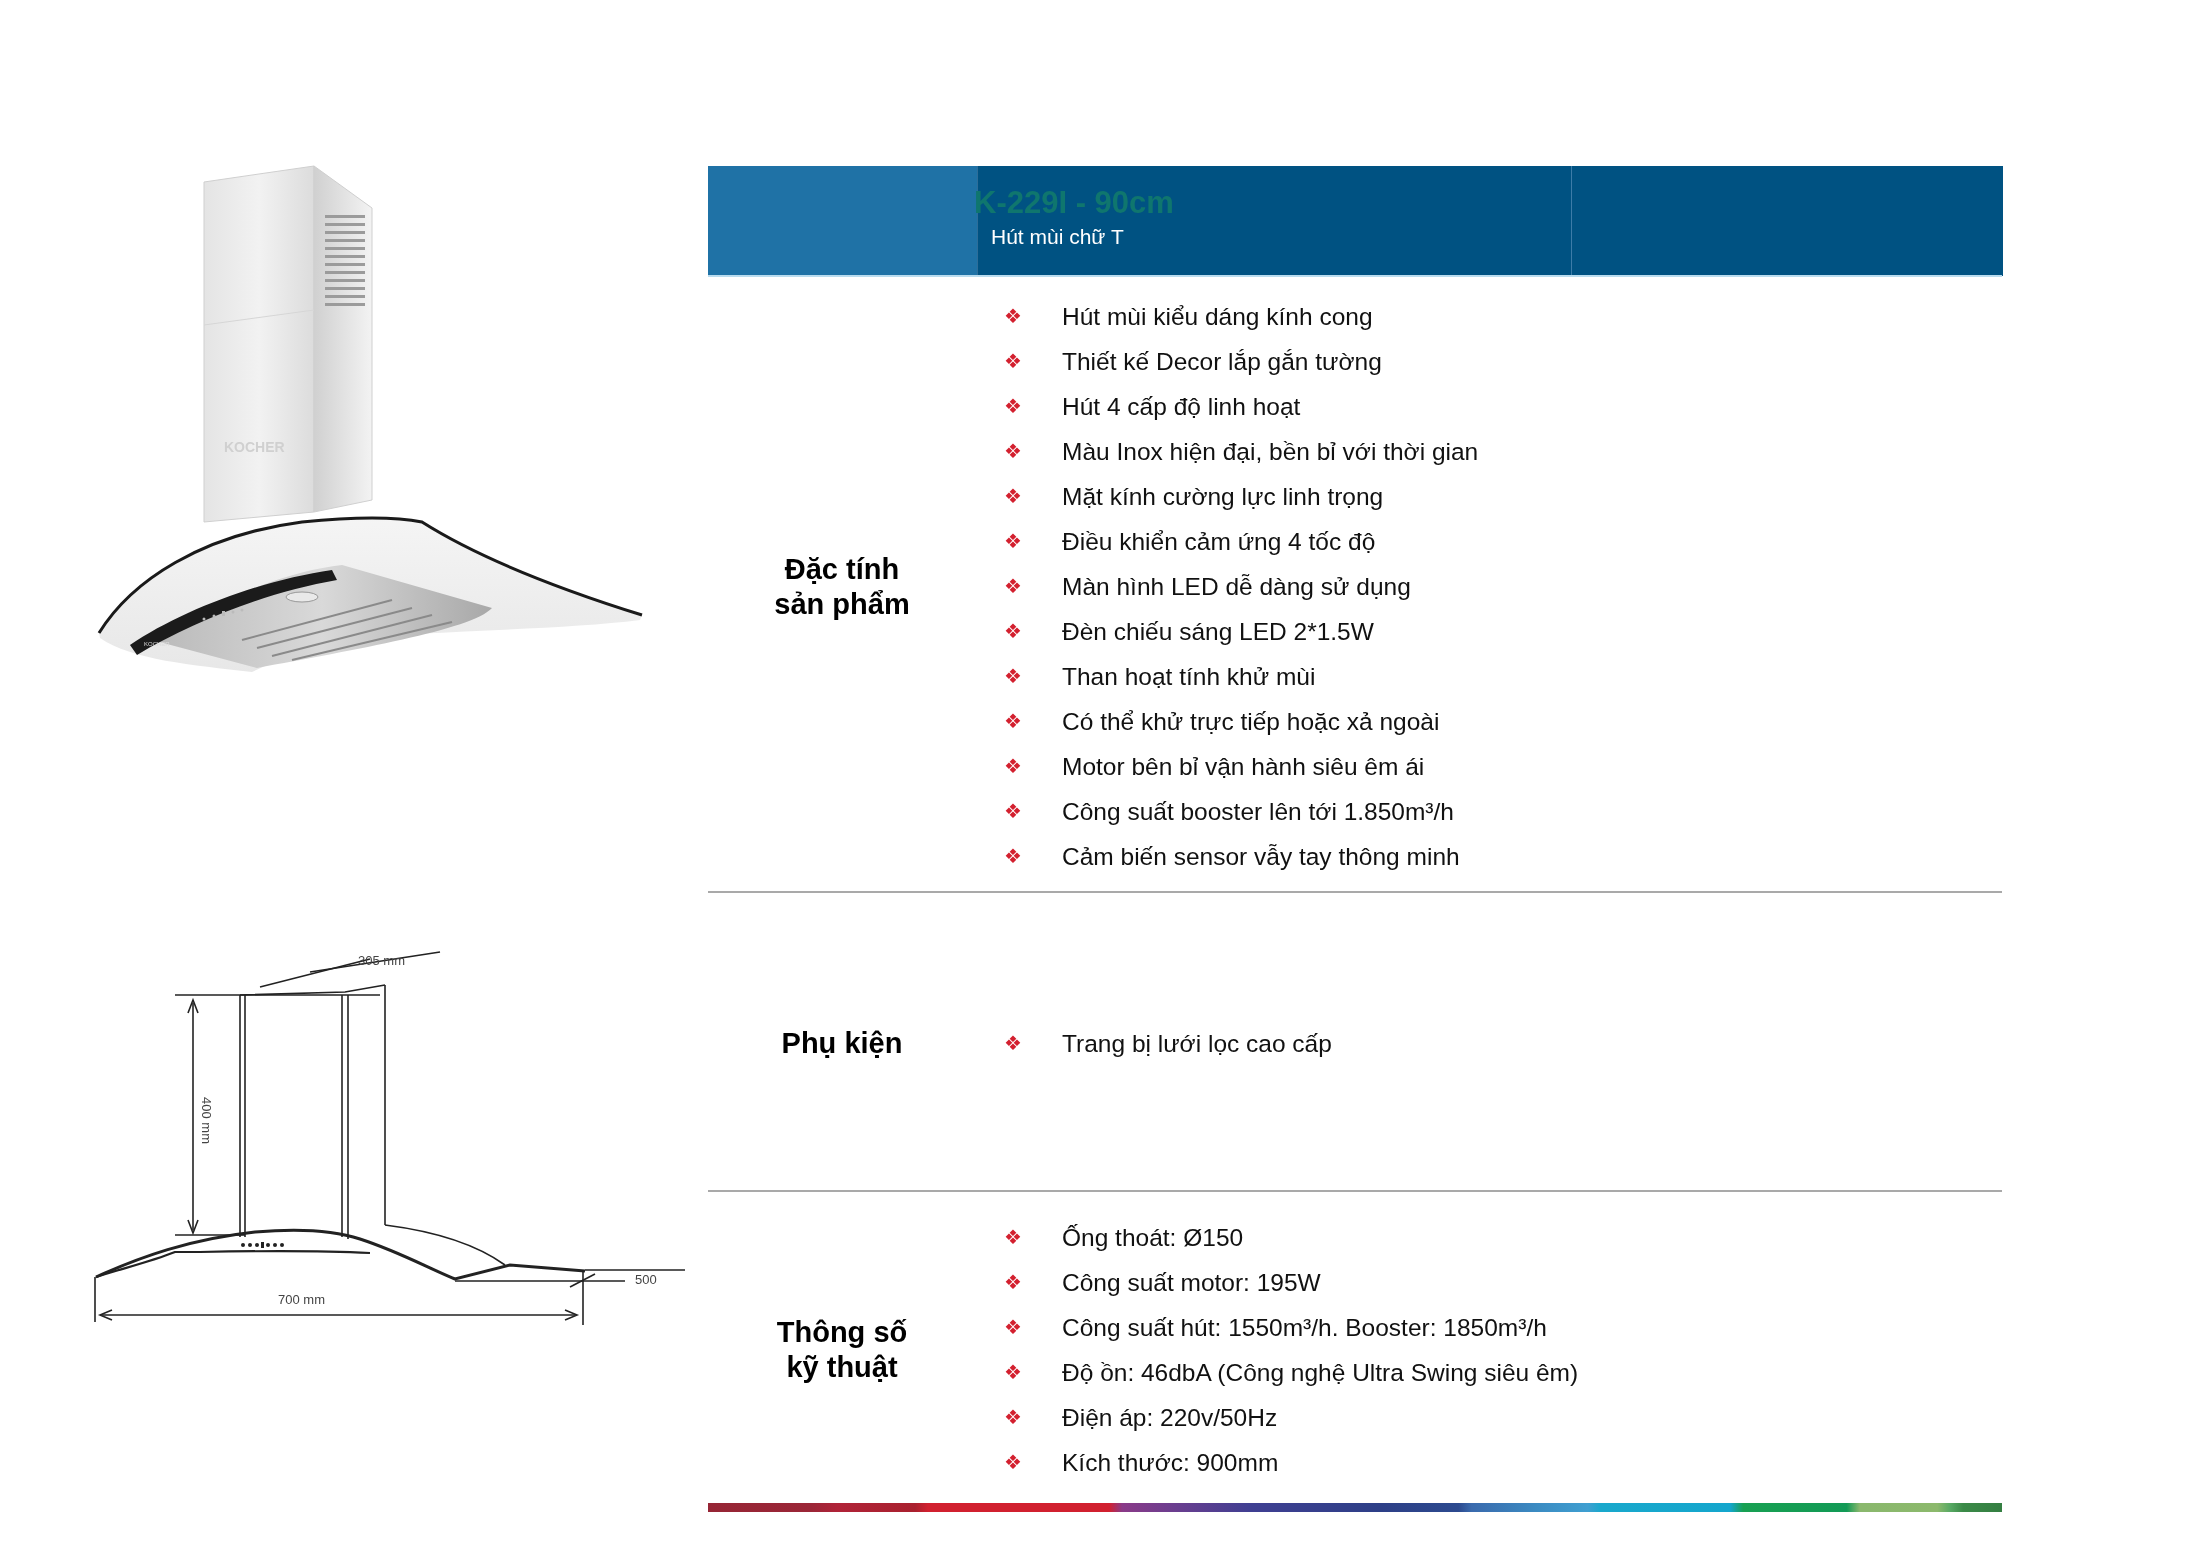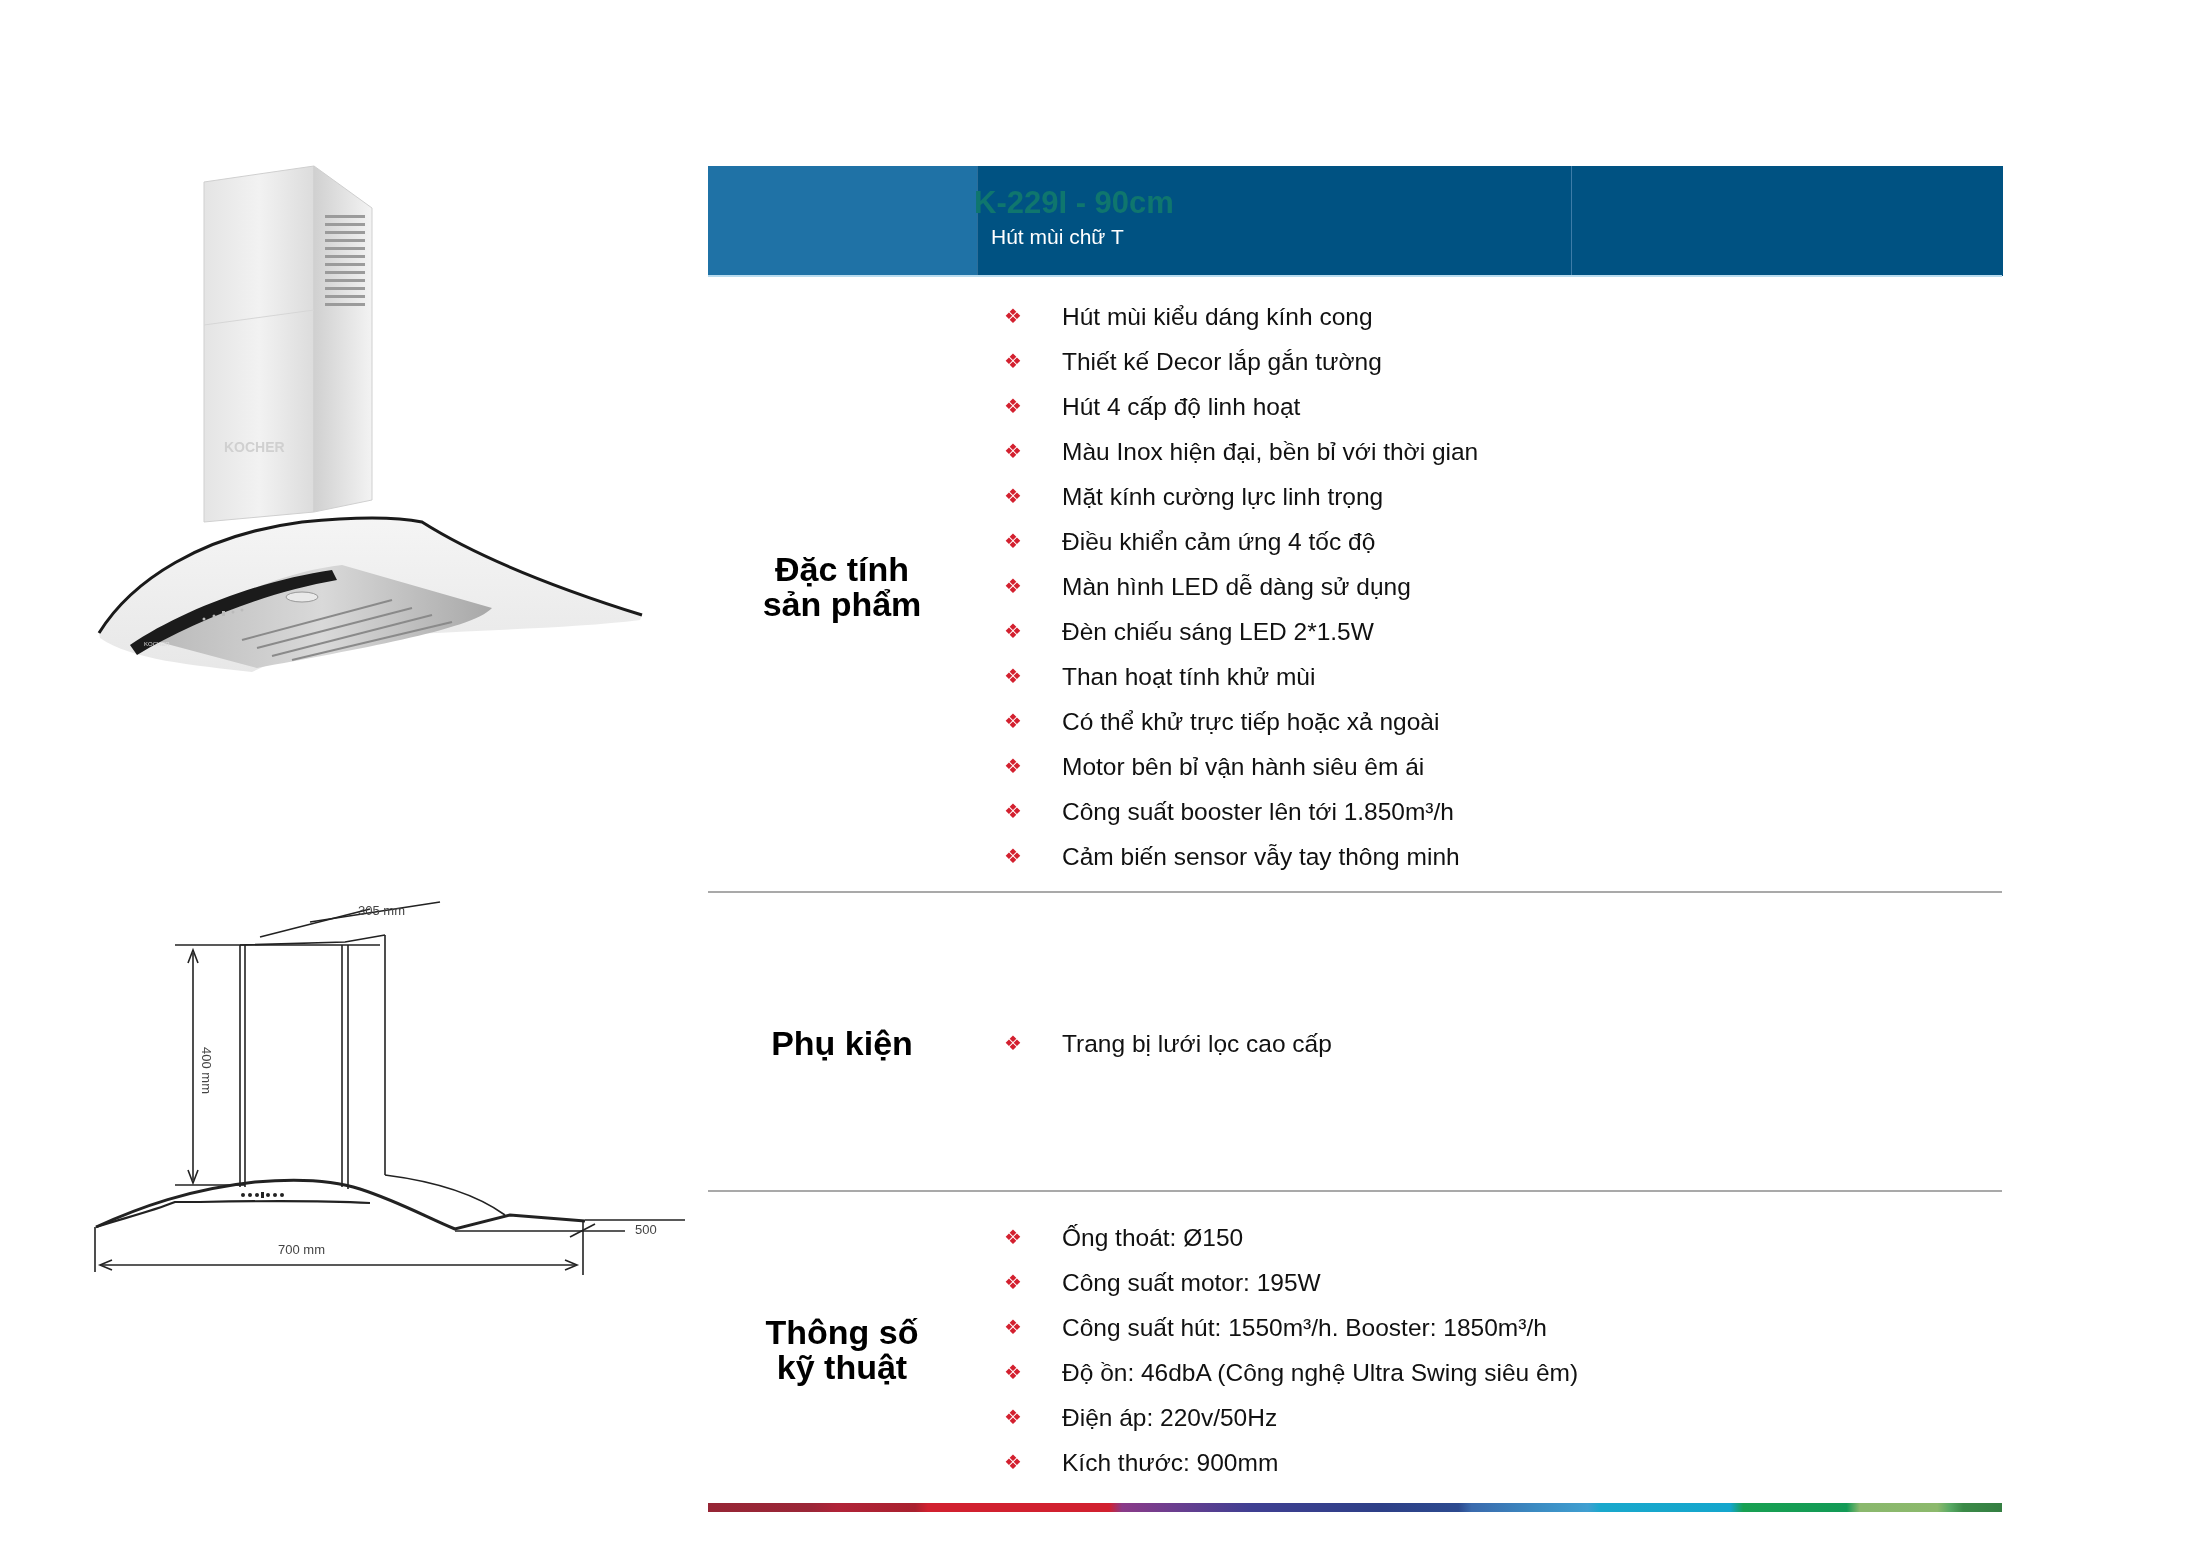--- a/index.html
+++ b/index.html
@@ -10,38 +10,38 @@
   
   .hdr { left:708px; top:166px; width:1294px; height:110px; }
   .hdr-left { left:0; top:0; width:269px; height:110px; background:#1f72a6; }
   .hdr-mid { left:269px; top:0; width:594px; height:110px; background:#005282; border-left:1px solid #2e6e99; }
   .hdr-right { left:863px; top:0; width:431px; height:110px; background:#005282; border-left:1px solid #3d7ca8; }
   .hdr-bottom { left:0; top:109px; width:1294px; height:2px; background:#b9dcef; }
   .title { left:266px; top:19px; font-size:31px; font-weight:bold; color:#0f766e; white-space:nowrap; }
   .subtitle { left:283px; top:59px; font-size:21px; color:#fff; white-space:nowrap; }
 
   
-  .sec-label { width:260px; text-align:center; font-size:34px; font-weight:bold; line-height:35px; color:#000; }
+  .sec-label { width:260px; text-align:center; font-size:29px; font-weight:bold; line-height:35px; color:#000; }
   .divider { left:708px; width:1294px; height:2px; background:#a9a9a9; }
 
   .list { left:1004px; margin:0; padding:0; list-style:none; }
   .list li { position:relative; height:45px; line-height:45px; font-size:24.5px; color:#111; white-space:nowrap; }
   .bullet { position:absolute; left:0; top:0; width:20px; height:45px; color:#d3202f; font-size:20px; line-height:45px; }
   .item-text { position:absolute; left:58px; top:0; }
 
   
   .gbar { left:708px; top:1503px; width:1294px; height:9px;
           background:linear-gradient(90deg,
             #962535 0%, #9b2637 8%, #b02338 10%, #a9202e 16%, #d1202f 17%, #d1202f 31%,
             #8a3a88 32%, #6b3e8f 36%, #3f3f92 42%, #2d3f87 52%, #2c4a8f 58%,
             #3a6aad 59%, #3b8bc2 64%, #3f9fd1 68%, #19a8cc 69%, #14a6cd 79%,
             #18a052 80%, #129a56 88%, #8ab86d 89%, #8cb96c 95%, #58a964 96%, #3b8a48 97%, #347e42 100%); }
 
   .photo { left:92px; top:160px; width:580px; height:520px; }
-  .diagram { left:80px; top:897px; width:640px; height:400px; }
+  .diagram { left:80px; top:947px; width:640px; height:400px; }
   .dim-text { font-family:"Liberation Sans", sans-serif; fill:#444; }
 </style>
 </head>
 <body>
 
 <div class="abs photo">
   <svg width="580" height="520" viewBox="0 0 580 520">
     <defs>
       <linearGradient id="chimFront" x1="0" x2="1" y1="0" y2="0">
         <stop offset="0" stop-color="#e4e4e4"></stop>

